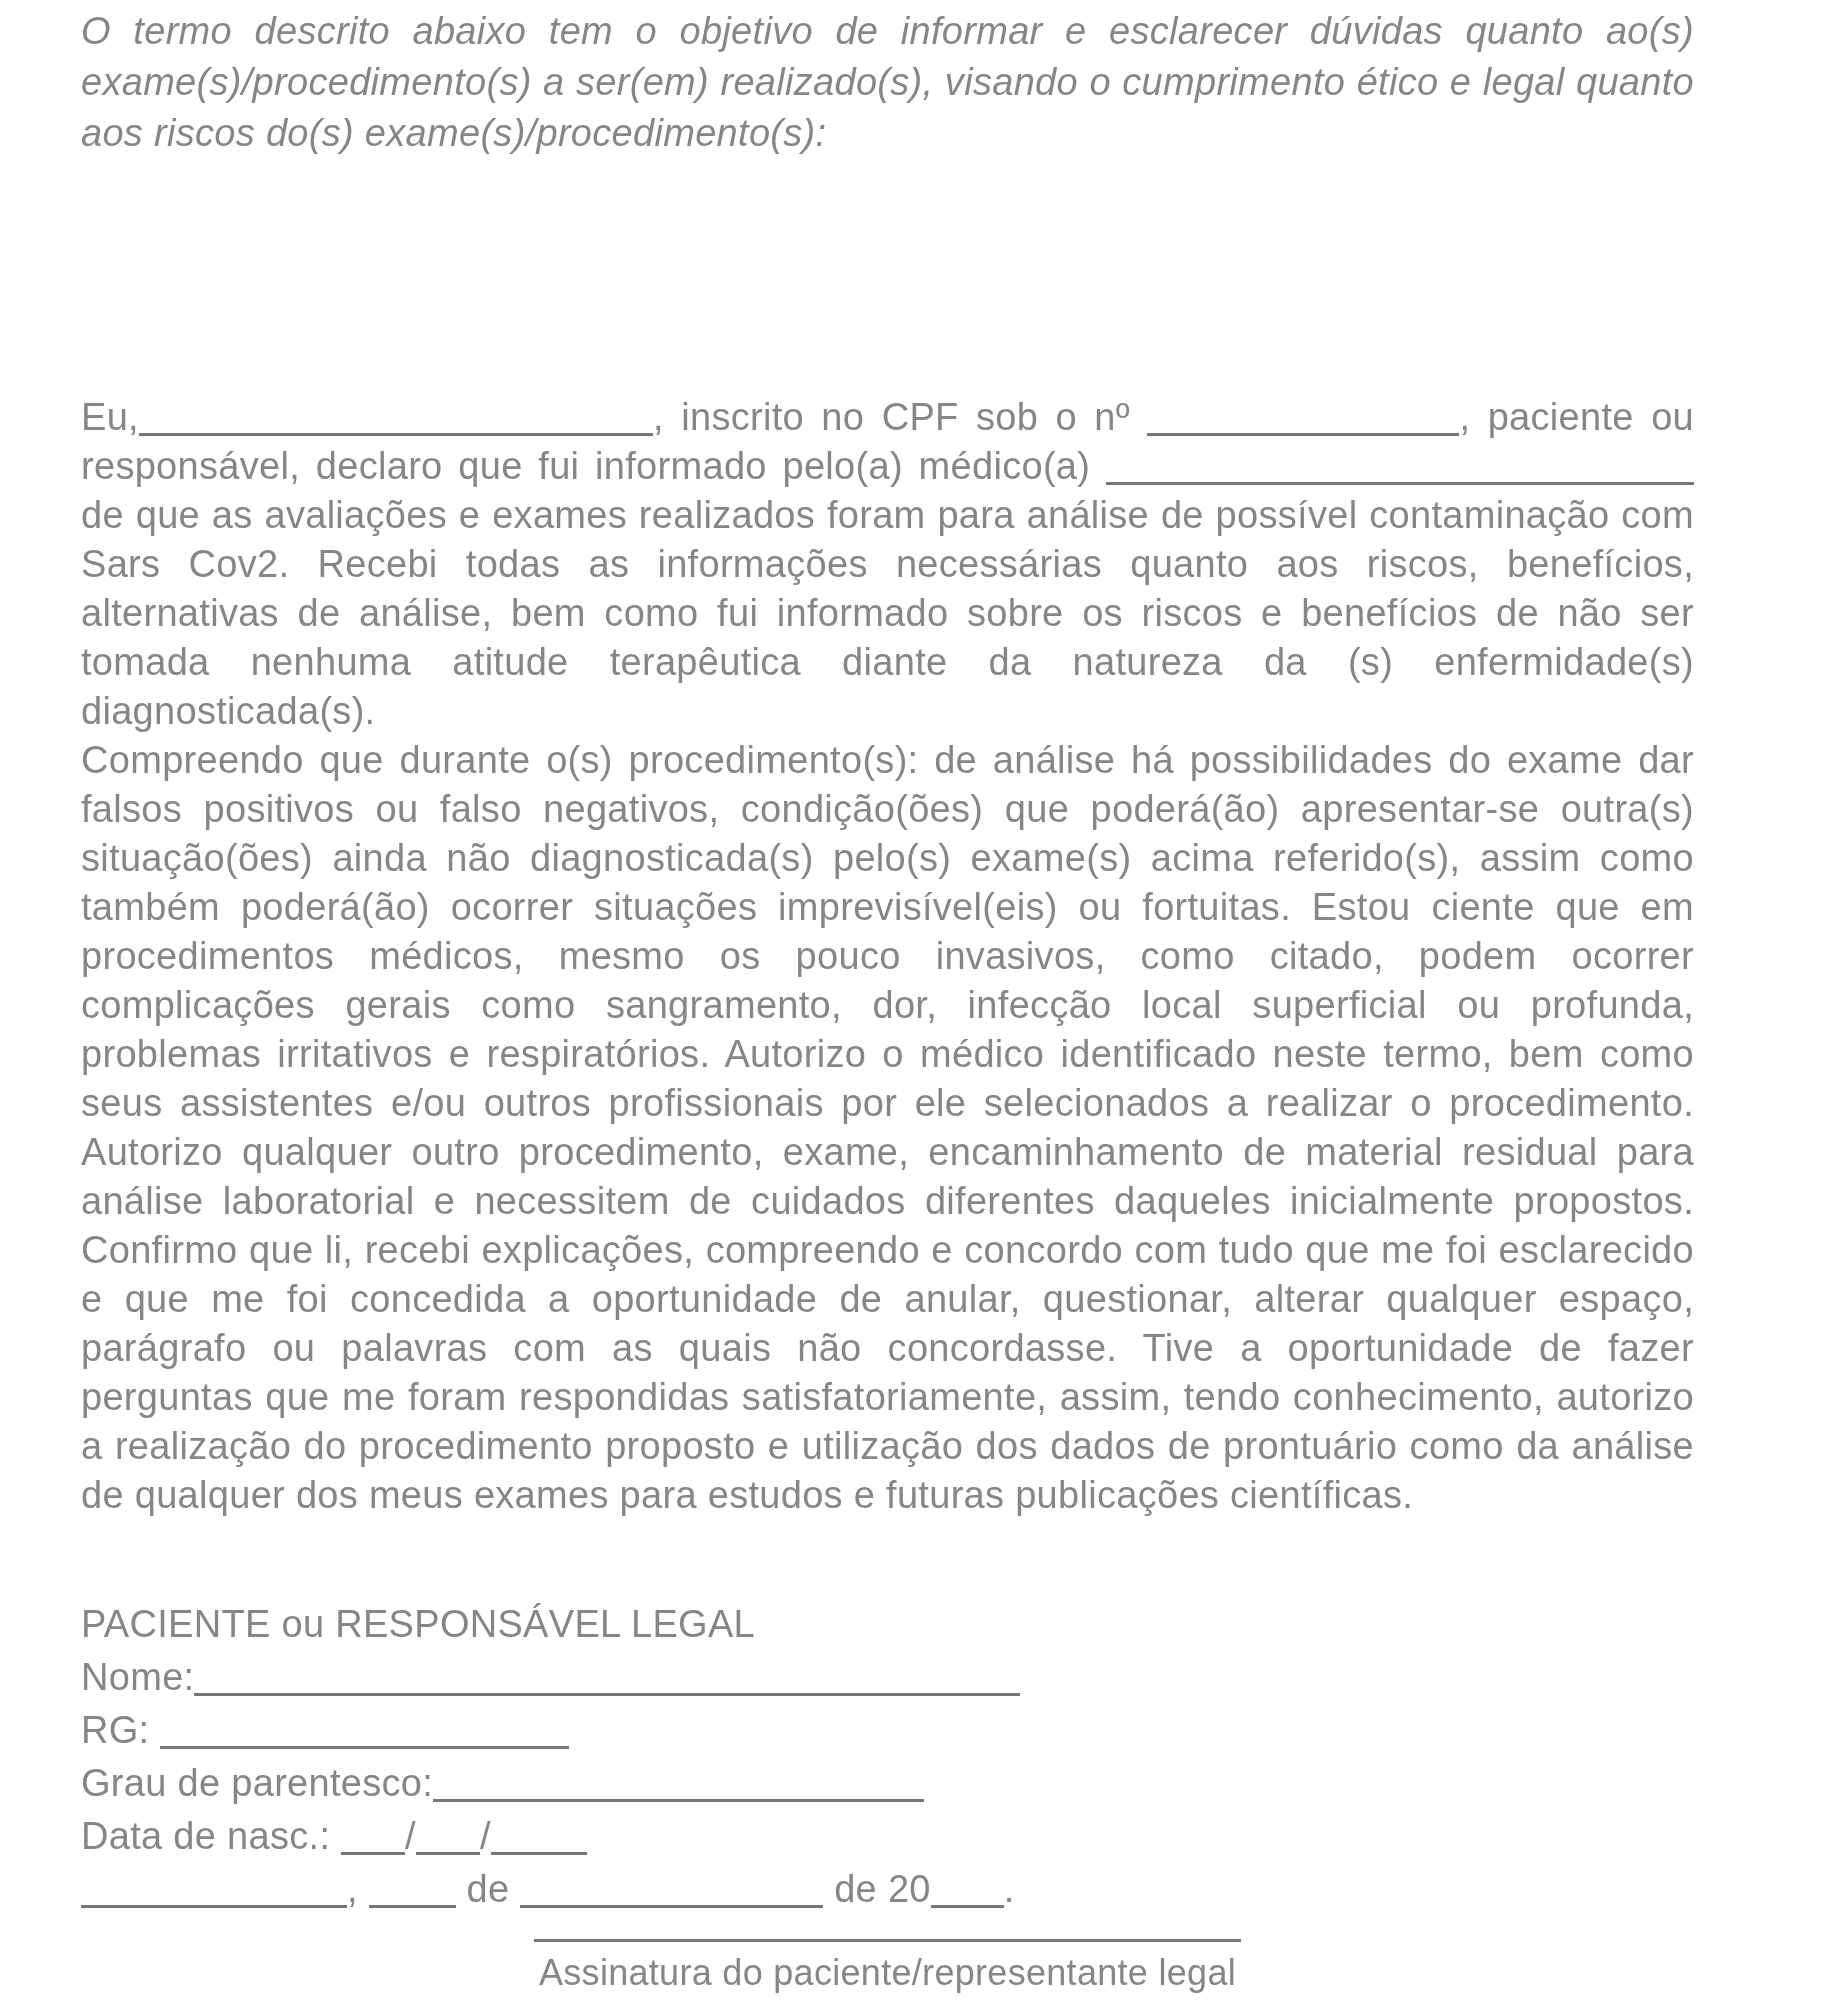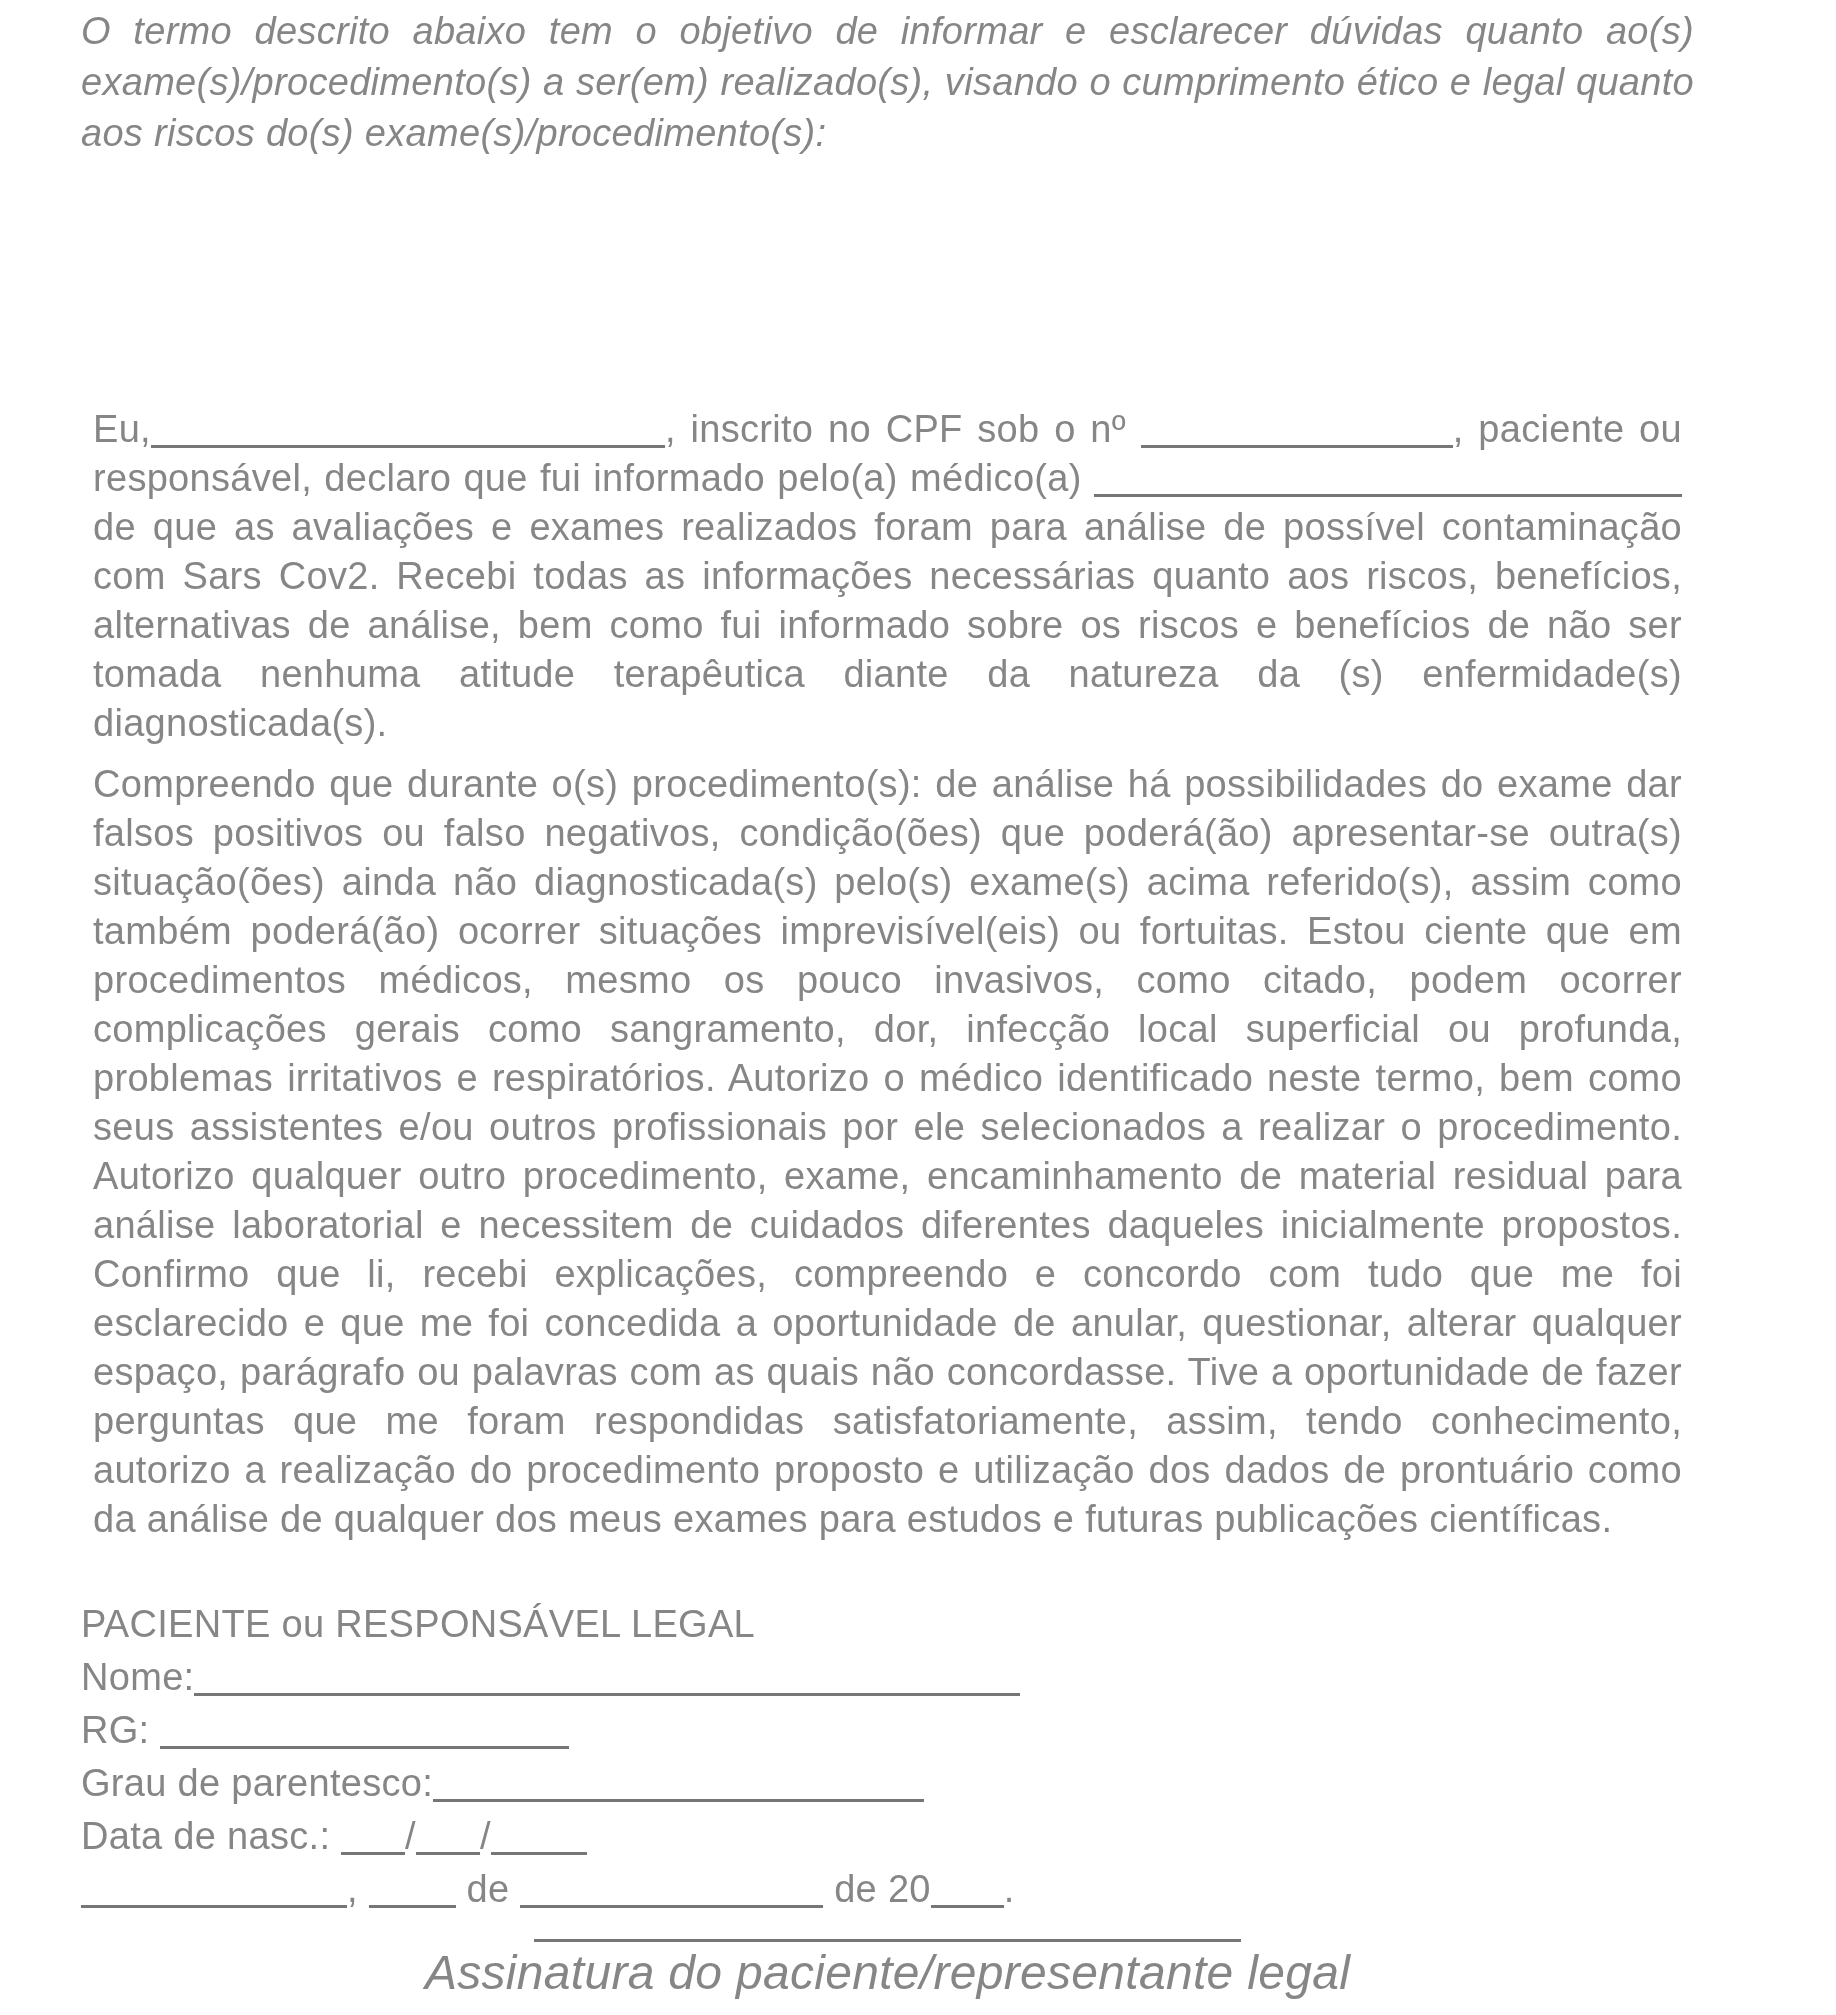--- a/index.html
+++ b/index.html
@@ -31,21 +31,21 @@
   .consent {
     position: absolute;
     top: 393px;
     left: 81px;
     right: 143px;
     font-size: 38px;
     line-height: 49px;
     text-align: justify;
     letter-spacing: 0.3px;
   }
-  .consent p { margin: 12px; }
+  .consent p { margin: 0; }
   .blank {
     display: inline-block;
     height: 1em;
     border-bottom: 3.7px solid #767676;
     margin-bottom: -5.5px;
   }
   .b-name   { width: 514px; }
   .b-cpf    { width: 312px; }
   .b-doctor { width: 588px; }
   .b-nome   { width: 826px; }
@@ -80,24 +80,23 @@
     text-align: center;
   }
   .sig-line {
     display: block;
     width: 707px;
     height: 0;
     border-top: 3.7px solid #767676;
     margin: 22px auto 7.3px auto;
   }
   .sig-caption {
-    font-size: 48px;
+    font-size: 36px;
     line-height: 48px;
     letter-spacing: 0.3px;
-    font-style: italic;
   }
 </style>
 </head>
 <body>
 
 <div class="page">
 
   <p class="intro">O termo descrito abaixo tem o objetivo de informar e esclarecer dúvidas quanto ao(s) exame(s)/procedimento(s) a ser(em) realizado(s), visando o cumprimento ético e legal quanto aos riscos do(s) exame(s)/procedimento(s):</p>
 
   <div class="consent">

